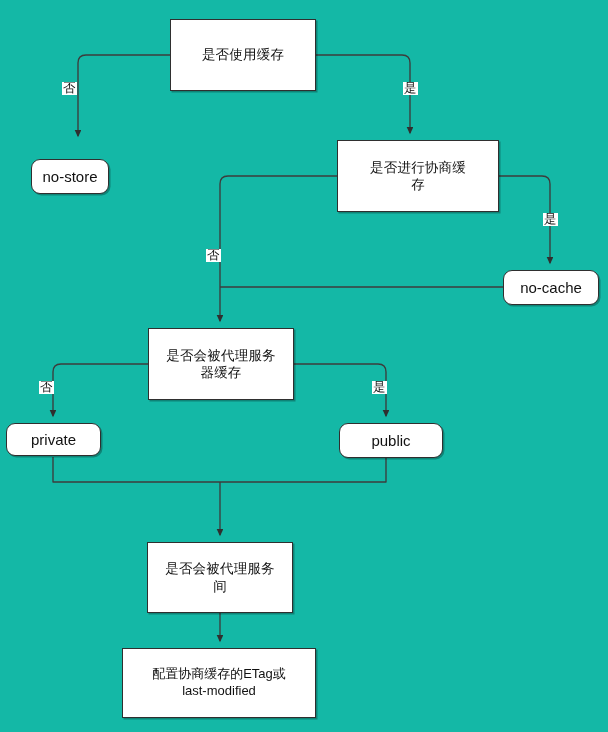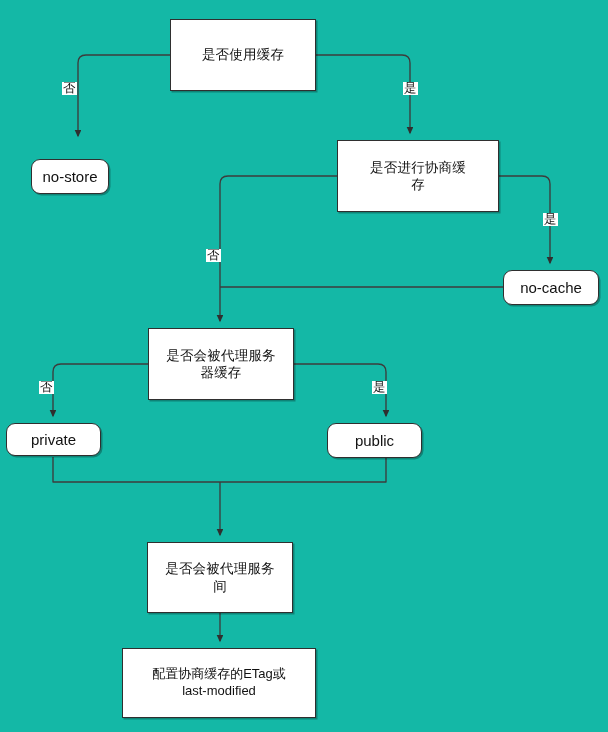--- a/index.html
+++ b/index.html
@@ -116,21 +116,21 @@
 
   <div class="node" style="left:148px; top:328px; width:146px; height:72px;">
     <span class="node-text cjk">是否会被代理服务
 器缓存</span>
   </div>
 
   <div class="node rounded" style="left:6px; top:423px; width:95px; height:33px;">
     <span class="node-text latin">private</span>
   </div>
 
-  <div class="node rounded" style="left:327px; top:423px; width:95px; height:35px;">
+  <div class="node rounded" style="left:339px; top:423px; width:104px; height:35px;">
     <span class="node-text latin">public</span>
   </div>
 
   <div class="node" style="left:147px; top:542px; width:146px; height:71px;">
     <span class="node-text cjk">是否会被代理服务
 间</span>
   </div>
 
   <div class="node" style="left:122px; top:648px; width:194px; height:70px;">
     <span class="node-text mixed">配置协商缓存的ETag或

